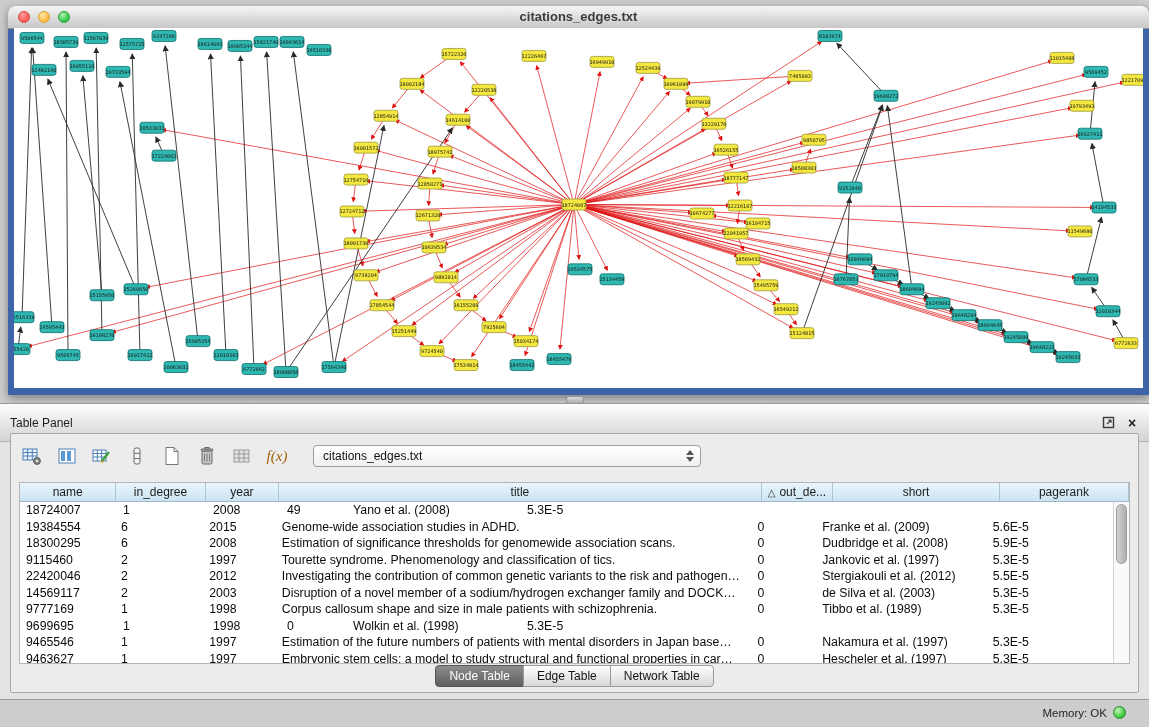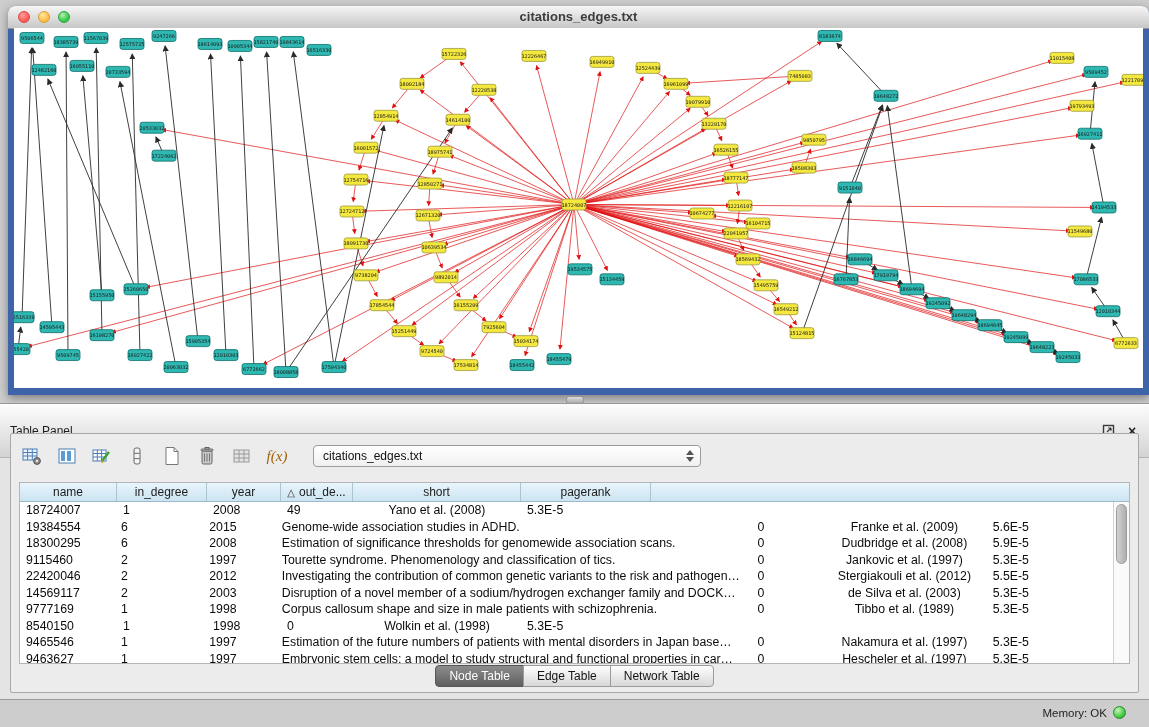--- a/index.html
+++ b/index.html
@@ -22,21 +22,21 @@
   .net-canvas svg{width:100%;height:100%;display:block;}
   .node-label{font-family:"DejaVu Sans Mono",monospace;font-size:5.2px;fill:#1c1c1c;text-anchor:middle;}
 
   .grip{position:absolute;left:566px;top:396px;width:16px;height:6px;border-radius:3px;
     background:linear-gradient(#dcdcdc,#ababab);border:1px solid #949494;}
 
   
   .table-panel{position:absolute;left:0;top:403px;width:1149px;height:297px;
     background:#e4e4e4;border-top:1px solid #989898;border-bottom:1px solid #9a9a9a;box-sizing:border-box;}
   .panel-titlebar{height:21px;background:linear-gradient(#fdfdfd,#d3d3d3);
-    border-bottom:1px solid #b3b3b3;display:flex;align-items:center;padding:16px 10px;}
+    border-bottom:1px solid #b3b3b3;display:flex;align-items:center;padding:8px 10px;}
   .panel-title{font-size:12px;color:#1d1d1d;}
   .panel-actions{margin-left:auto;display:flex;align-items:center;gap:10px;}
   .pa-btn{width:14px;height:14px;display:flex;align-items:center;justify-content:center;cursor:default;}
   .close-x{font-size:14px;font-weight:bold;color:#222;line-height:14px;}
   .panel-inner{position:absolute;left:10px;right:10px;top:29px;bottom:6px;
     background:#ececec;border:1px solid #a8a8a8;border-radius:2px;}
   .toolbar{position:absolute;left:8px;top:7px;height:30px;display:flex;align-items:center;gap:9px;}
   .tbtn{width:26px;height:24px;display:flex;align-items:center;justify-content:center;border-radius:3px;}
   .fx{font-family:"Liberation Serif",serif;font-style:italic;font-size:15px;color:#a16207;}
   .combo{margin-left:14px;width:388px;height:22px;border:1px solid #9d9d9d;border-radius:4px;
@@ -51,21 +51,21 @@
   .thead{display:flex;height:19px;background:linear-gradient(#e9f5fc,#cbe4f2);
     border-bottom:1px solid #9fb9c8;box-sizing:border-box;}
   .hcell{border-right:1px solid #aac4d2;display:flex;align-items:center;justify-content:center;
     font-size:12px;color:#1c1c1c;box-sizing:border-box;gap:4px;}
   .sort-tri{font-size:10px;color:#333;}
   .tbody{position:absolute;left:0;right:15px;top:19px;bottom:0;overflow:hidden;}
   .trow{display:flex;height:16.5px;align-items:center;}
   .tcell{font-size:12.3px;color:#0b0b0b;white-space:nowrap;overflow:hidden;
     padding-left:6px;box-sizing:border-box;}
   .c-name{width:97px;}.c-indeg{width:90px;}.c-year{width:74px;}
-  .c-title{width:486px;}.c-out{width:72px;}.c-short{width:168px;text-align:center;padding-left:0;}
+  .c-title{width:486px;}.c-out{width:72px;}.c-short{width:168px;padding-left:0;}
   .c-pr{width:130px;}
   .vscroll{position:absolute;right:0;top:19px;bottom:0;width:15px;background:#fafafa;border-left:1px solid #d2d2d2;}
   .vthumb{margin:2px;height:58px;background:linear-gradient(90deg,#d2d2d2,#aeaeae);border-radius:6px;border:1px solid #9b9b9b;}
 
   .tabs{position:absolute;left:0;right:0;bottom:5px;display:flex;justify-content:center;}
   .tab{height:20px;line-height:20px;padding:0 13px;font-size:12px;color:#141414;
     background:linear-gradient(#fefefe,#d8d8d8);border:1px solid #9b9b9b;margin-left:-1px;}
   .tab.first{border-radius:4px 0 0 4px;margin-left:0;}
   .tab.last{border-radius:0 4px 4px 0;}
   .tab.active{background:linear-gradient(#8d8d8d,#5f5f5f);color:#fff;border-color:#565656;}
@@ -725,20 +725,23 @@
         <div class="thead">
           <div class="hcell c-name">
               <span>name</span>
             </div>
           <div class="hcell c-indeg">
               <span>in_degree</span>
             </div>
           <div class="hcell c-year">
               <span>year</span>
             </div>
+          <div class="hcell c-title">
+              <span>title</span>
+            </div>
           <div class="hcell c-out">
               <span class="sort-tri">△</span>
               <span>out_de...</span>
             </div>
           <div class="hcell c-short">
               <span>short</span>
             </div>
           <div class="hcell c-pr">
               <span>pagerank</span>
             </div>
@@ -800,21 +803,21 @@
             <div class="trow">
               <div class="tcell c-name">9777169</div>
               <div class="tcell c-indeg">1</div>
               <div class="tcell c-year">1998</div>
               <div class="tcell c-title">Corpus callosum shape and size in male patients with schizophrenia.</div>
               <div class="tcell c-out">0</div>
               <div class="tcell c-short">Tibbo et al. (1989)</div>
               <div class="tcell c-pr">5.3E-5</div>
             </div>
             <div class="trow">
-              <div class="tcell c-name">8540150</div>
+              <div class="tcell c-name">9699695</div>
               <div class="tcell c-indeg">1</div>
               <div class="tcell c-year">1998</div>
               <div class="tcell c-out">0</div>
               <div class="tcell c-short">Wolkin et al. (1998)</div>
               <div class="tcell c-pr">5.3E-5</div>
             </div>
             <div class="trow">
               <div class="tcell c-name">9465546</div>
               <div class="tcell c-indeg">1</div>
               <div class="tcell c-year">1997</div>

